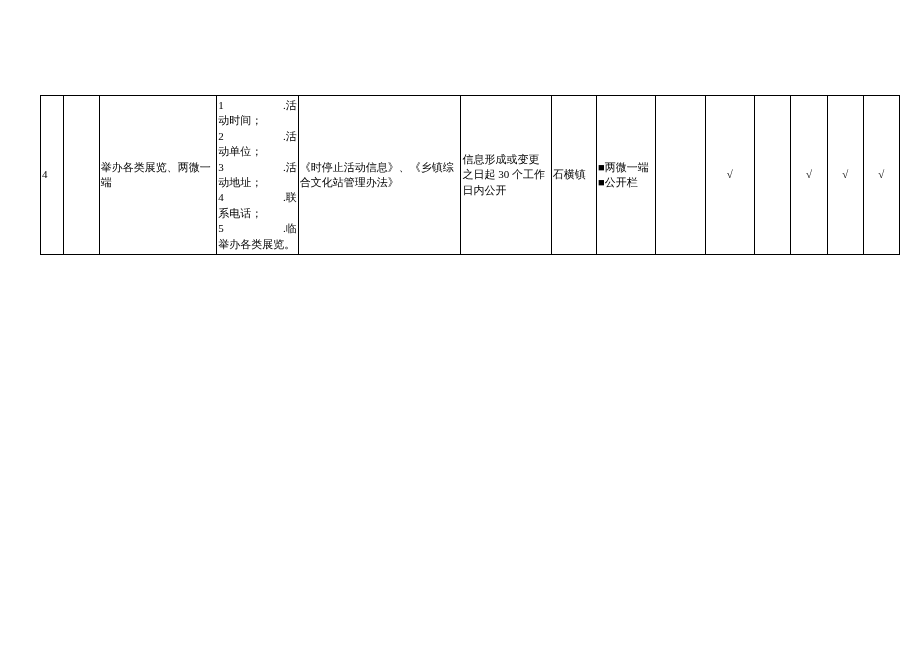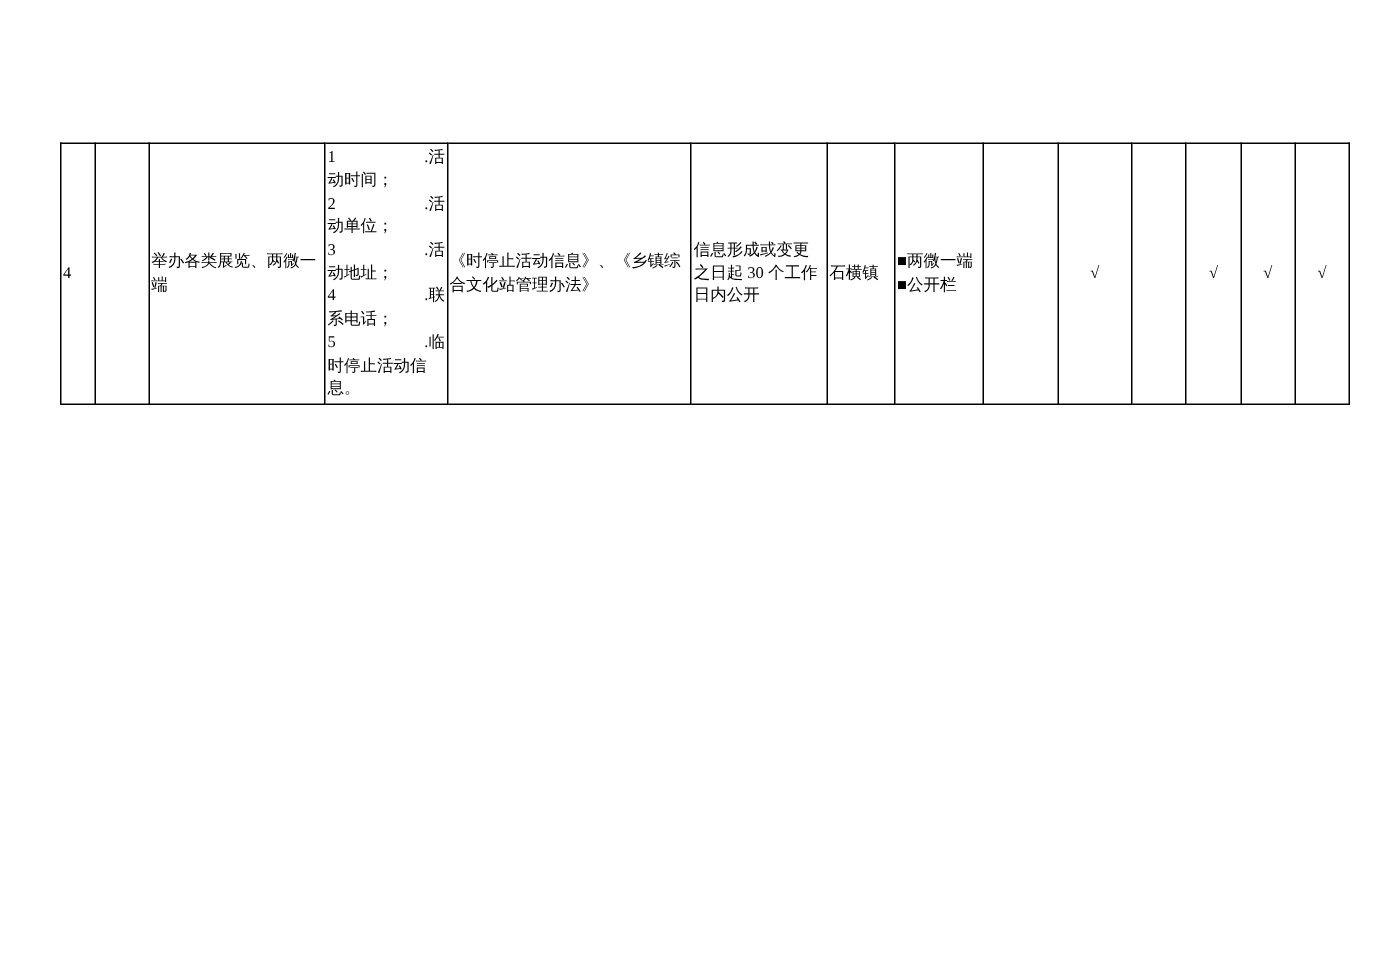--- a/index.html
+++ b/index.html
@@ -104,21 +104,21 @@
         <div>动地址；</div>
         <div class="list-line">
               <span class="ln">4</span>
               <span class="lt">.联</span>
             </div>
         <div>系电话；</div>
         <div class="list-line">
               <span class="ln">5</span>
               <span class="lt">.临</span>
             </div>
-        <div>时停止活动信息。</div>
+        <div>举办各类展览。</div>
       </td>
       <td>《时停止活动信息》、《乡镇综合文化站管理办法》</td>
       <td>信息形成或变更之日起 30 个工作日内公开</td>
       <td>石横镇</td>
       <td>
         <div>■两微一端</div>
         <div>■公开栏</div>
       </td>
       <td class="center"></td>
       <td class="center">√</td>

